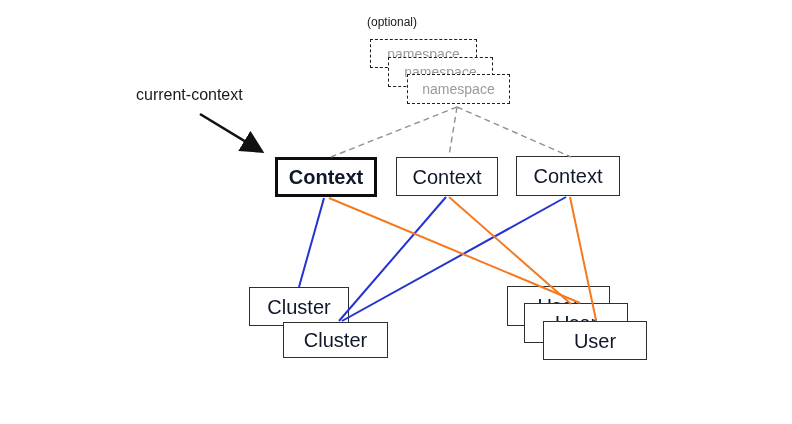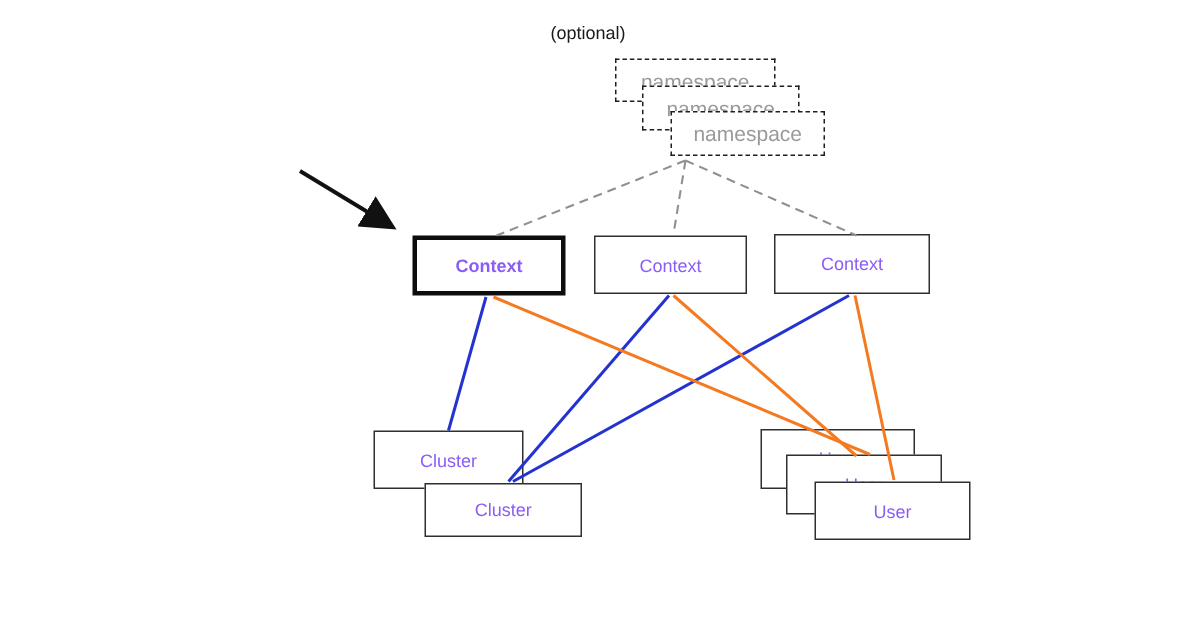--- a/index.html
+++ b/index.html
@@ -12,34 +12,33 @@
     font-family: "Liberation Sans", "DejaVu Sans", sans-serif;
     color: #1a1a1a;
   }
   .box {
     position: absolute;
     background: #ffffff;
     border: 1.6px solid #2f2f2f;
     display: flex;
     align-items: center;
     justify-content: center;
-    font-size: 12px;
+    font-size: 20px;
     line-height: 1;
     box-sizing: border-box;
-    color: #8b5cf6;
+    color: #0f172a;
   }
   .box.bold-box {
     border: 3px solid #0d0d0d;
     font-weight: bold;
   }
   .box.dashed {
     border: 1.6px dashed #1f1f1f;
     font-size: 14px;
     color: #9a9a9a;
-    margin-left: 40px;
   }
   .floating-label {
     position: absolute;
     white-space: nowrap;
   }
   #optional-label { left: 367px; top: 15px; font-size: 12px; }
   #current-context-label { left: 136px; top: 86px; font-size: 16px; }
   #caption {
     position: absolute;
     left: 236px;
@@ -71,20 +70,21 @@
     width: 792px; height: 424px;
     pointer-events: none;
   }
 </style>
 </head>
 <body>
 
 <div id="canvas">
 
   <div id="optional-label" class="floating-label">(optional)</div>
+  <div id="current-context-label" class="floating-label">current-context</div>
 
   <div id="ns-back" class="box dashed">
     <span>namespace</span>
   </div>
   <div id="ns-mid" class="box dashed">
     <span>namespace</span>
   </div>
   <div id="ns-front" class="box dashed">
     <span>namespace</span>
   </div>

